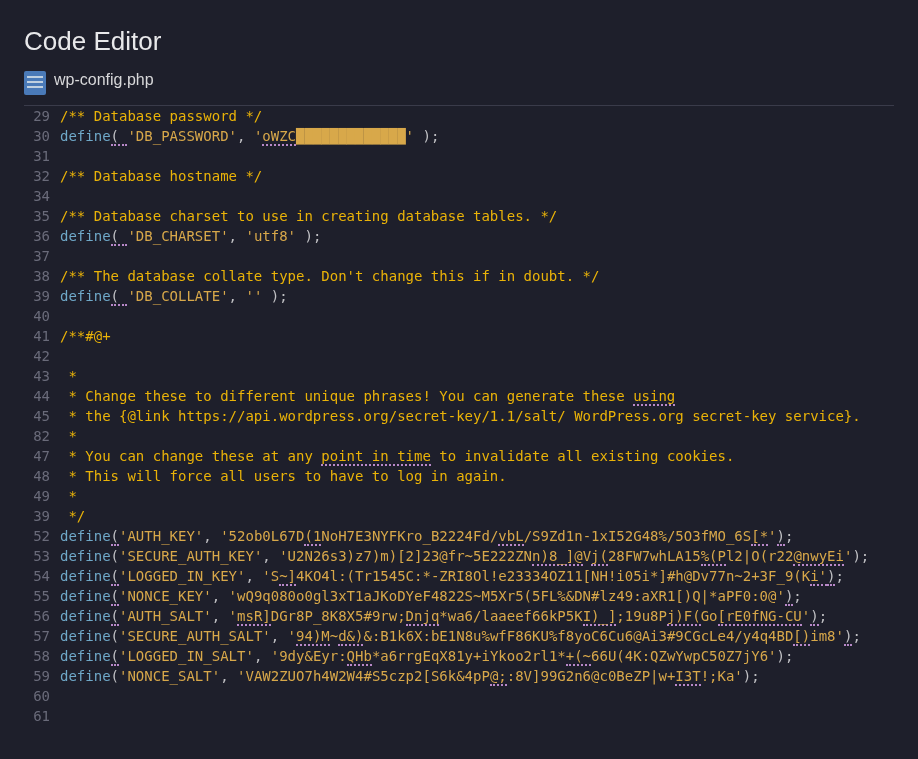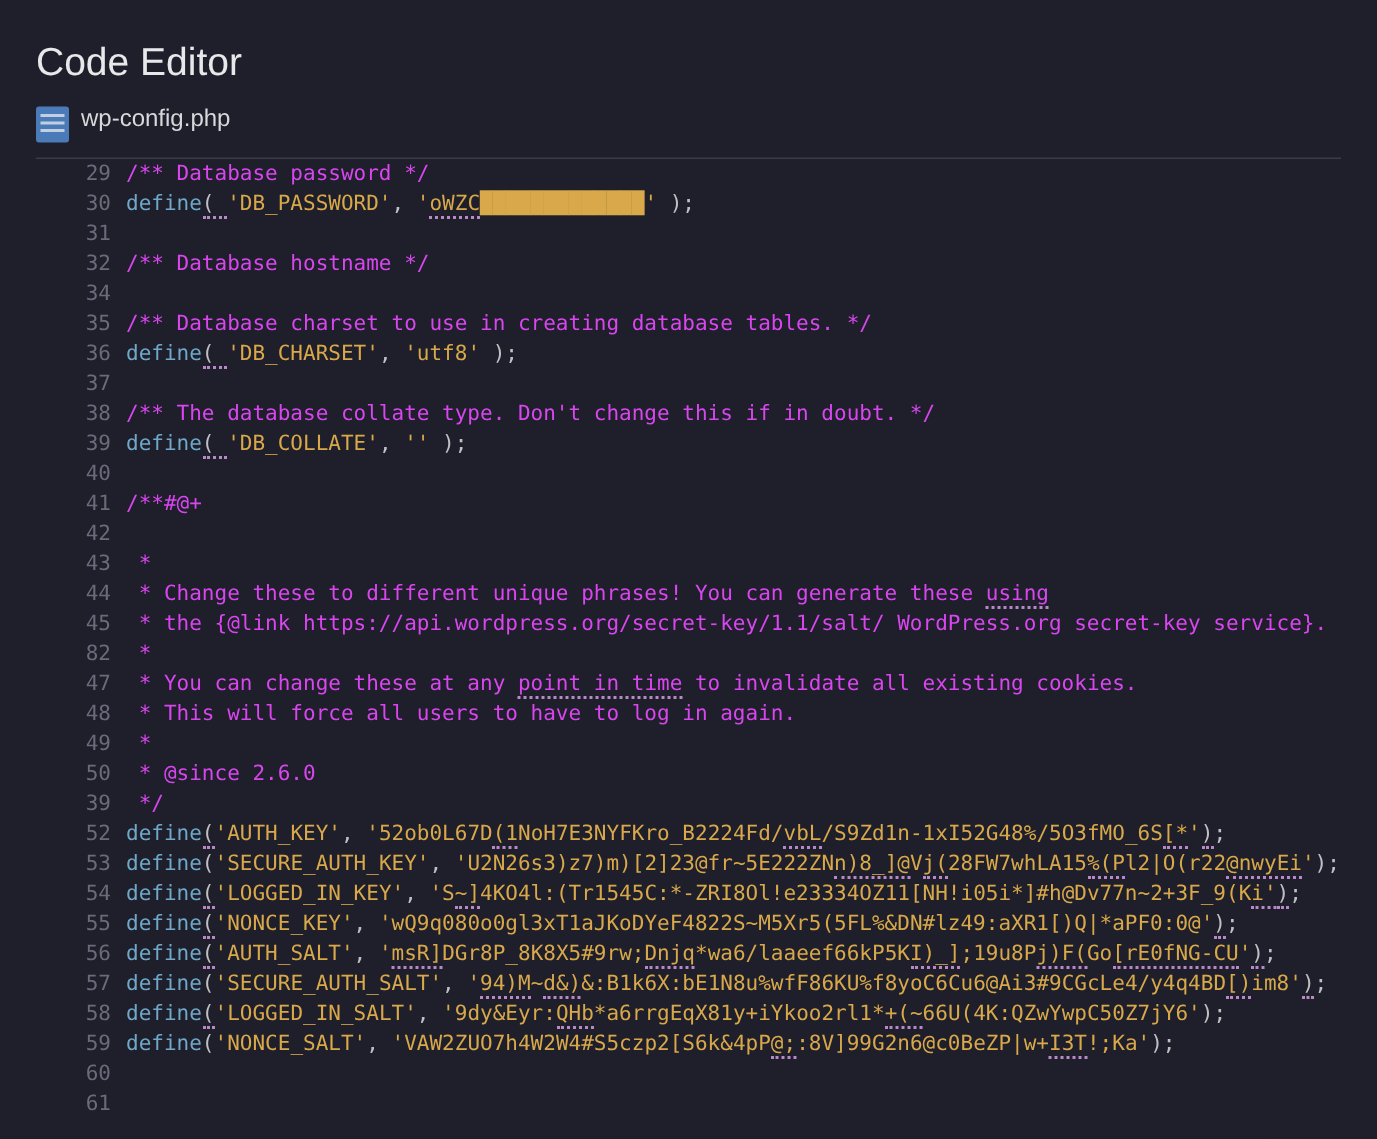--- a/index.html
+++ b/index.html
@@ -4,24 +4,24 @@
 <style>
 * { margin: 0; padding: 0; box-sizing: border-box; }
 body { width: 918px; height: 759px; background: #1e1f2b; font-family: Arial, sans-serif; overflow: hidden; }
 .header { padding: 26px 24px 0; }
 .title { color: #e8e8ea; font-size: 26px; font-weight: 400; }
 .file-tab { display: flex; align-items: flex-start; gap: 8px; margin-top: 14px; padding-bottom: 10px; border-bottom: 1px solid #3a3b4a; }
 .file-icon { width: 22px; height: 24px; background: #4a7ab8; border-radius: 2px; position: relative; }
 .file-icon::after { content: ""; position: absolute; left: 3px; top: 5px; right: 3px; height: 2px; background: #c0d0e0; box-shadow: 0 5px 0 #c0d0e0, 0 10px 0 #c0d0e0; }
 .file-name { color: #d8d8da; font-size: 16px; }
 .editor { height: 650px; overflow-y: auto; font-family: "Menlo","Consolas",monospace; font-size: 14px; line-height: 20px; }
-.line { display: flex; padding-left: 24px; }
+.line { display: flex; }
 .gutter { width: 60px; min-width: 60px; color: #6a6b7a; text-align: right; padding-right: 10px; user-select: none; }
 .code { color: #d0d0d4; white-space: pre; }
-.comment { color: #d946ef; }
+.comment { color: #eab308; }
 .fn { color: #6fa8c8; }
 .str { color: #d8a84a; }
 .wave { border-bottom: 2px dotted #b888c8; }
 .punc { color: #c0c0c4; }
 </style>
 </head>
 <body>
 
 <div class="header">
   <div class="title">Code Editor</div>
@@ -105,24 +105,20 @@
     </div>
     <div class="line">
       <span class="gutter">48</span>
       <span class="code"><span class="comment"> * This will force all users to have to log in again.</span></span>
     </div>
     <div class="line">
       <span class="gutter">49</span>
       <span class="code"><span class="comment"> *</span></span>
     </div>
     <div class="line">
-      <span class="gutter">50</span>
-      <span class="code"><span class="comment"> * @since 2.6.0</span></span>
-    </div>
-    <div class="line">
       <span class="gutter">39</span>
       <span class="code"><span class="comment"> */</span></span>
     </div>
     <div class="line">
       <span class="gutter">52</span>
       <span class="code"><span class="fn">define</span><span class="punc wave">(</span><span class="str">'AUTH_KEY'</span><span class="punc">, </span><span class="str">'52ob0L67D</span><span class="str wave">(1</span><span class="str">NoH7E3NYFKro_B2224Fd/</span><span class="str wave">vbL</span><span class="str">/S9Zd1n-1xI52G48%/5O3fMO_6S</span><span class="str wave">[*</span><span class="str">'</span><span class="punc wave">)</span><span class="punc">;</span></span>
     </div>
     <div class="line">
       <span class="gutter">53</span>
       <span class="code"><span class="fn">define</span><span class="punc">(</span><span class="str">'SECURE_AUTH_KEY'</span><span class="punc">, </span><span class="str">'U2N26s3)z7)m)[2]23@fr~5E222ZN</span><span class="str wave">n)8_]@</span><span class="str">V</span><span class="str wave">j(</span><span class="str">28FW7whLA15</span><span class="str wave">%(P</span><span class="str">l2|O(r22</span><span class="str wave">@nwyEi</span><span class="str">'</span><span class="punc">);</span></span>

